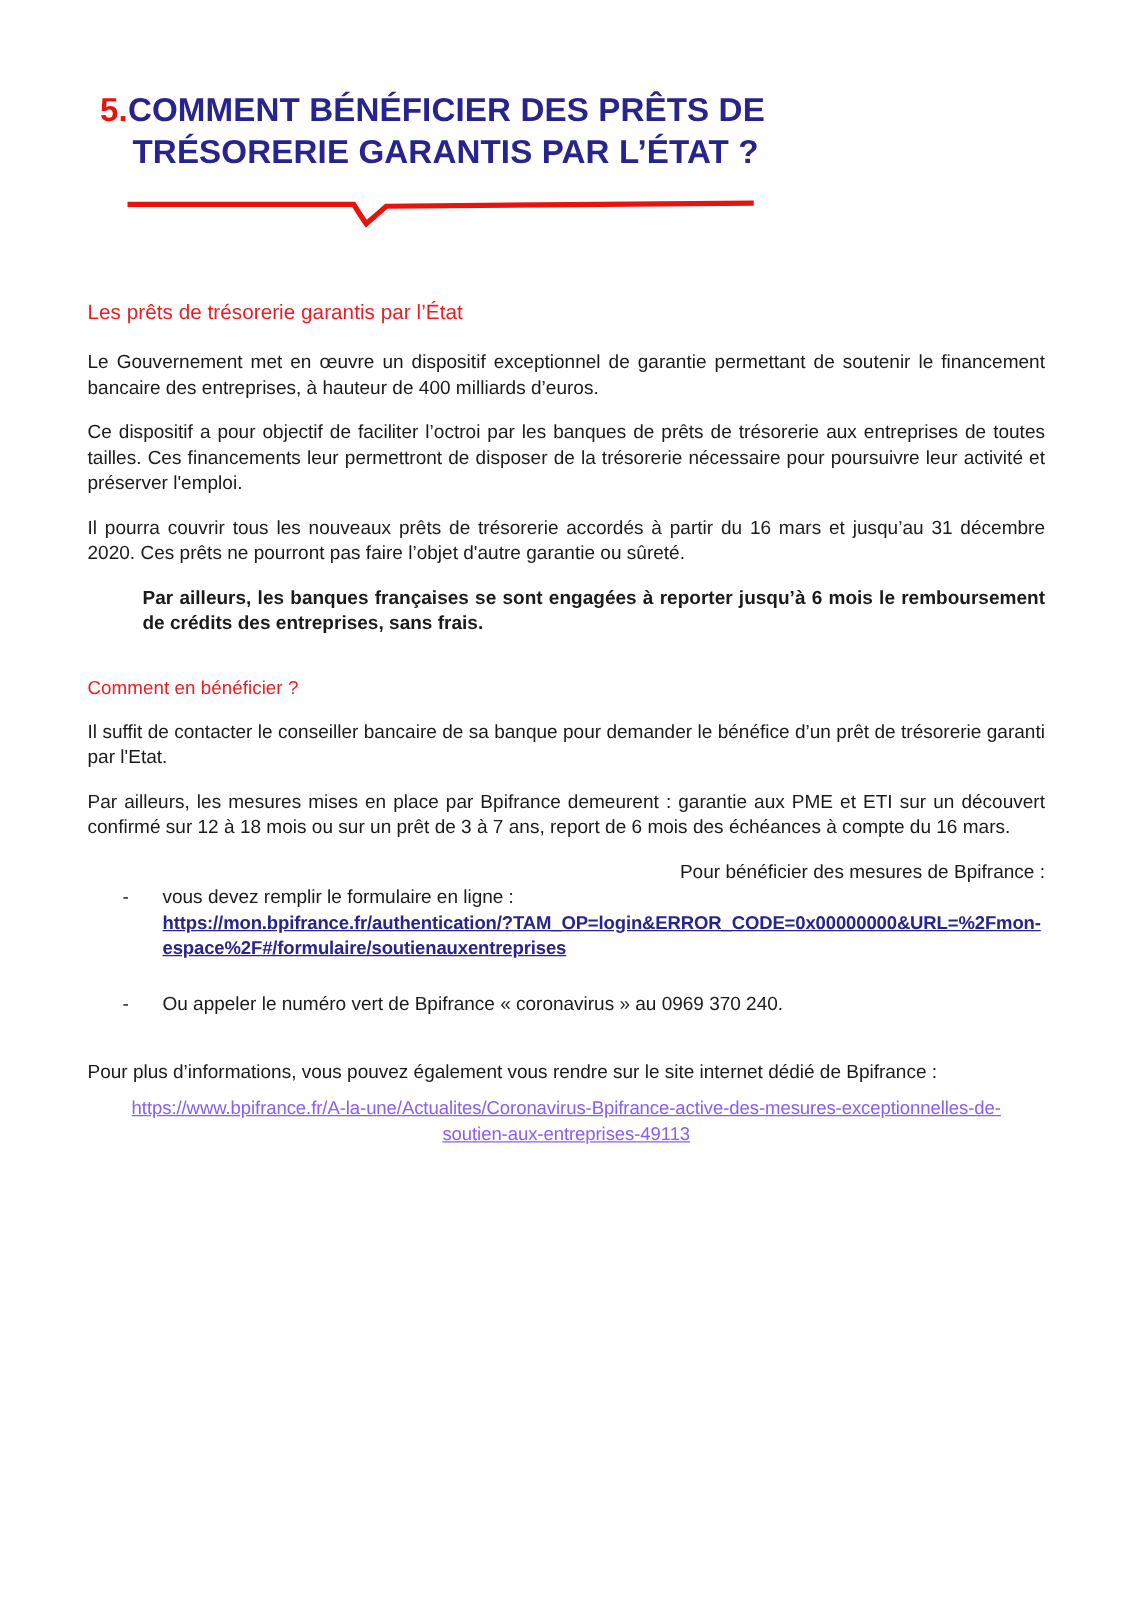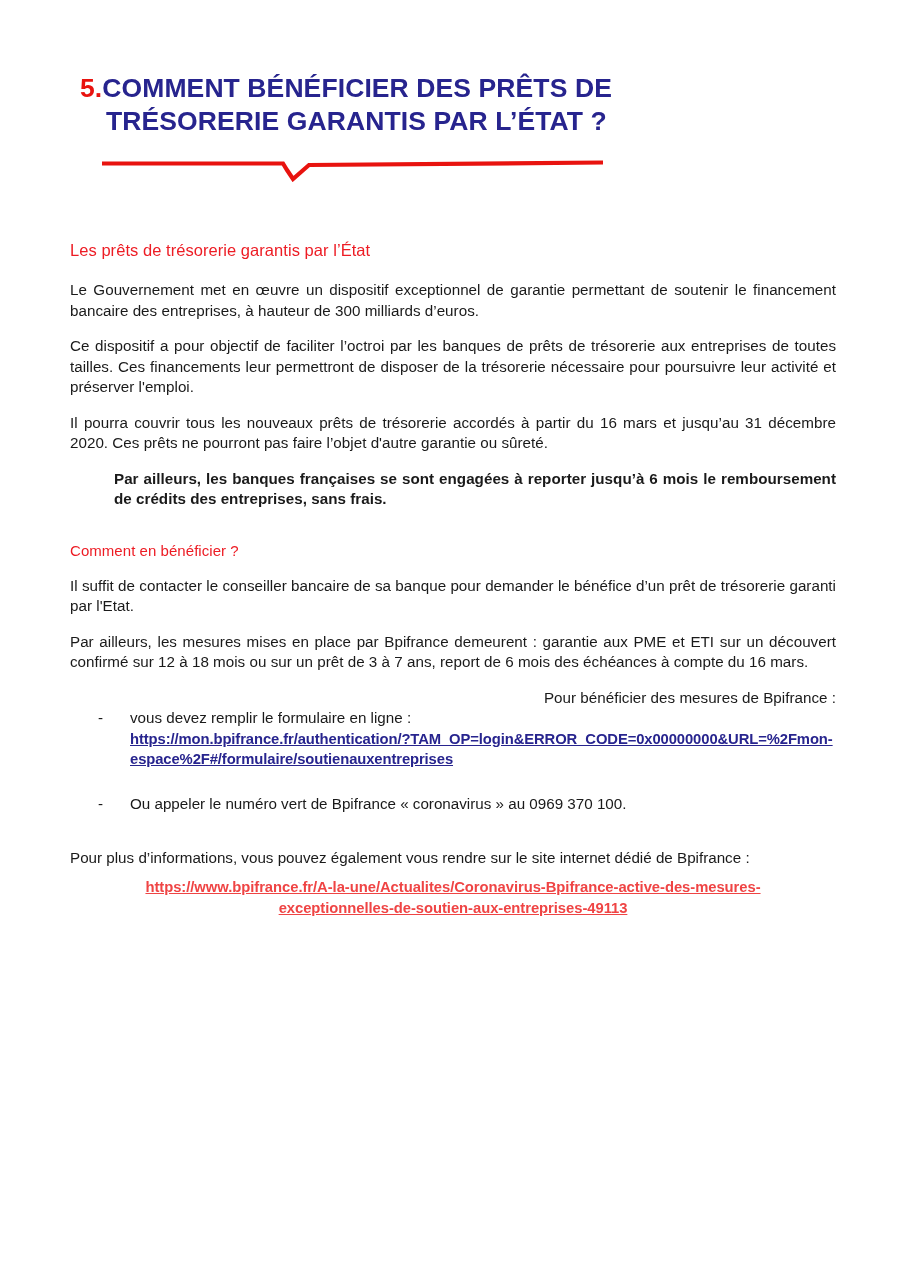--- a/index.html
+++ b/index.html
@@ -150,22 +150,22 @@
     font-size: 15.2px;
     line-height: 20.5px;
     color: #1a1a1a;
     margin: 0;
   }
   .footer-link-wrap {
     text-align: center;
     margin: 0;
   }
   .footer-link {
-    color: #ef4444;
-    font-weight: bold;
+    color: #8b5cf6;
+    font-weight: normal;
     text-decoration: underline;
     font-size: 14.8px;
     line-height: 21px;
     display: inline-block;
     max-width: 720px;
     letter-spacing: -0.05px;
   }
 </style>
 </head>
 <body>
@@ -185,21 +185,21 @@
     <svg viewBox="0 0 505 34" xmlns="http://www.w3.org/2000/svg" aria-hidden="true">
       <path d="M 2 15.5 L 183 15.5 L 187 22 L 193 31 L 209 17 L 503 14.5" fill="none" stroke="#e8130f" stroke-width="4.2" stroke-linecap="butt" stroke-linejoin="miter"></path>
     </svg>
   </div>
 
   <div class="content">
 
     <h2 class="section-heading">Les prêts de trésorerie garantis par l’État</h2>
 
     <div class="sp-20"></div>
-    <p class="body-text">Le Gouvernement met en œuvre un dispositif exceptionnel de garantie permettant de soutenir le financement bancaire des entreprises, à hauteur de 300 milliards d’euros.</p>
+    <p class="body-text">Le Gouvernement met en œuvre un dispositif exceptionnel de garantie permettant de soutenir le financement bancaire des entreprises, à hauteur de 400 milliards d’euros.</p>
 
     <div class="sp-15"></div>
     <p class="body-text">Ce dispositif a pour objectif de faciliter l’octroi par les banques de prêts de trésorerie aux entreprises de toutes tailles. Ces financements leur permettront de disposer de la trésorerie nécessaire pour poursuivre leur activité et préserver l'emploi.</p>
 
     <div class="sp-15"></div>
     <p class="body-text">Il pourra couvrir tous les nouveaux prêts de trésorerie accordés à partir du 16 mars et jusqu’au 31 décembre 2020. Ces prêts ne pourront pas faire l’objet d'autre garantie ou sûreté.</p>
 
     <div class="sp-15"></div>
     <p class="body-text bold">Par ailleurs, les banques françaises se sont engagées à reporter jusqu’à 6 mois le remboursement de crédits des entreprises, sans frais.</p>
 
@@ -216,21 +216,21 @@
     <p class="body-text no-justify">Pour bénéficier des mesures de Bpifrance :</p>
 
     <ul class="dash-list">
       <li>
         <span class="dash">-</span>
         <span>vous devez remplir le formulaire en ligne :</span>
         <a class="doc-link link-block" href="#">https://mon.bpifrance.fr/authentication/?TAM_OP=login&amp;ERROR_CODE=0x00000000&amp;URL=%2Fmon-espace%2F#/formulaire/soutienauxentreprises</a>
       </li>
       <li style="margin-top:24px">
         <span class="dash">-</span>
-        <span>Ou appeler le numéro vert de Bpifrance « coronavirus » au 0969 370 100.</span>
+        <span>Ou appeler le numéro vert de Bpifrance « coronavirus » au 0969 370 240.</span>
       </li>
     </ul>
 
     <div class="sp-34"></div>
     <p class="footer-note">Pour plus d’informations, vous pouvez également vous rendre sur le site internet dédié de Bpifrance :</p>
 
     <div class="sp-8"></div>
     <p class="footer-link-wrap">
       <a class="footer-link" href="#">https://www.bpifrance.fr/A-la-une/Actualites/Coronavirus-Bpifrance-active-des-mesures-exceptionnelles-de-soutien-aux-entreprises-49113</a>
     </p>

